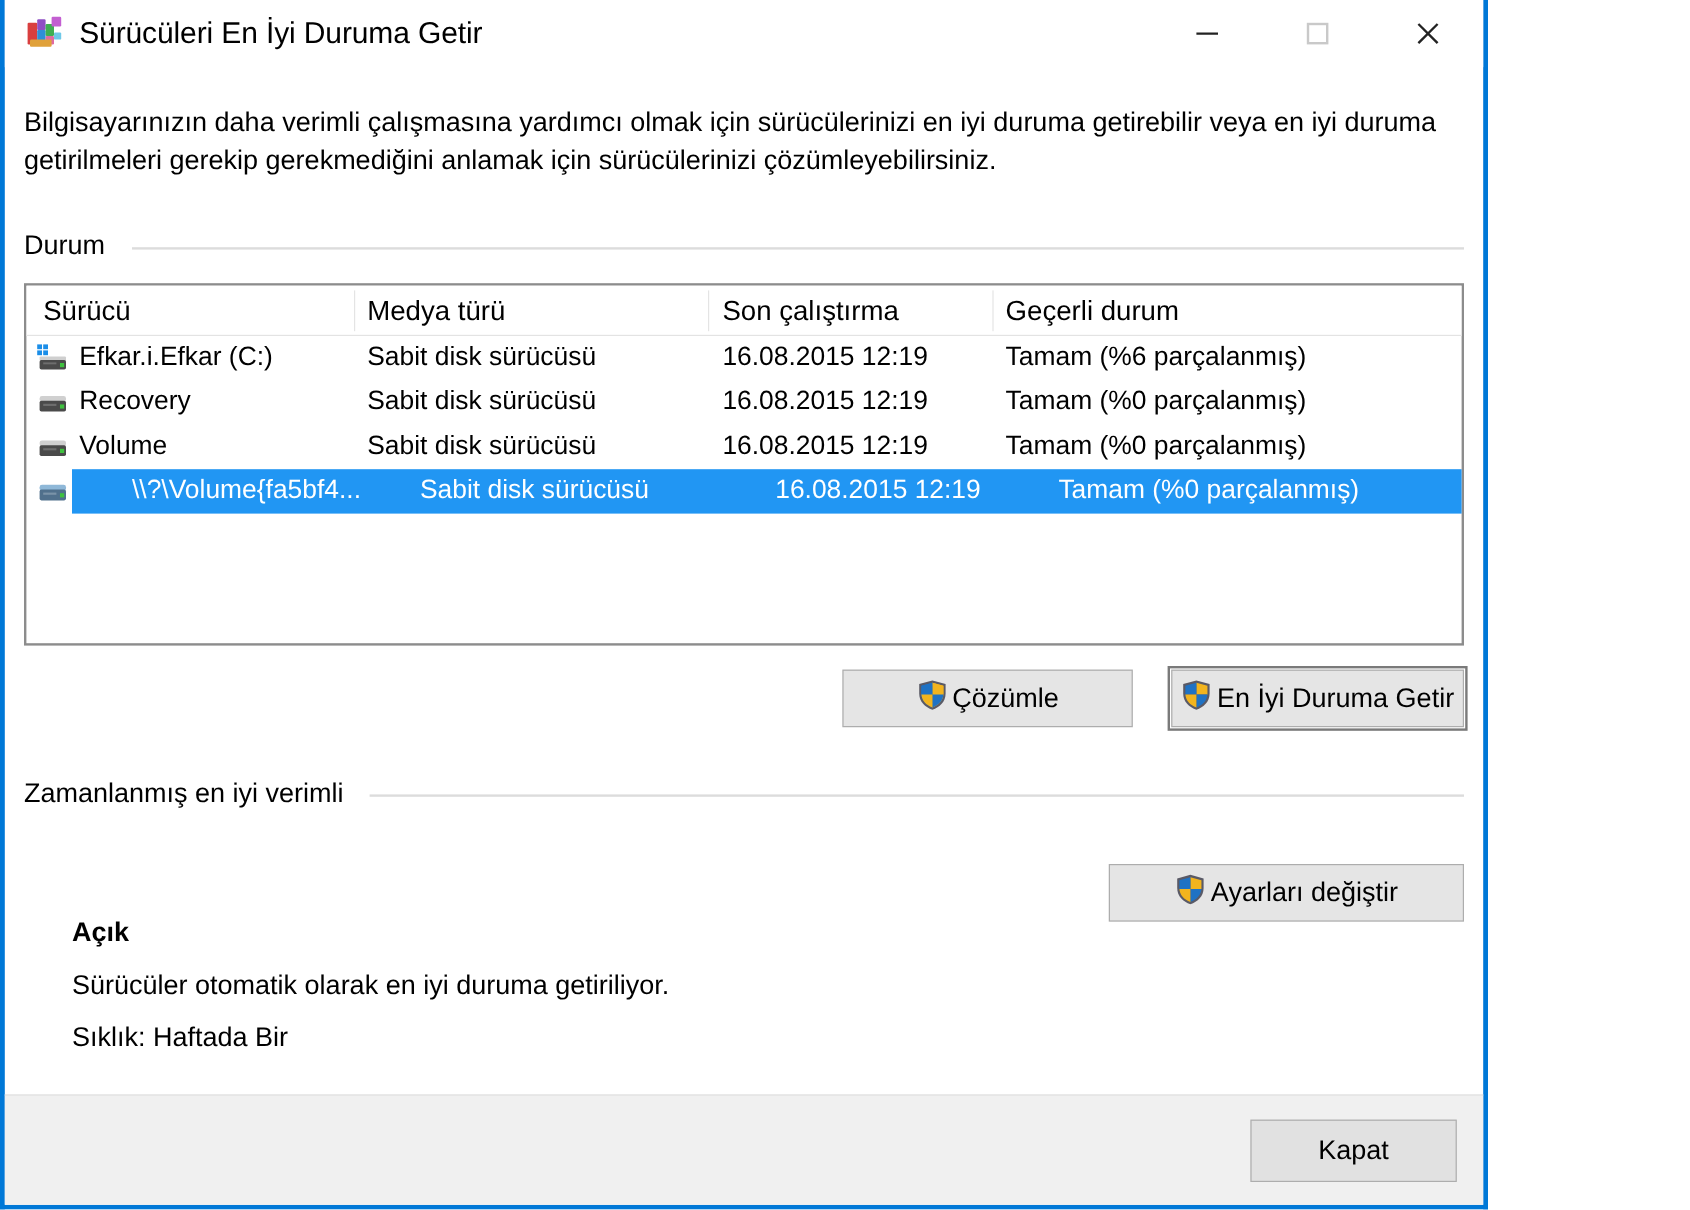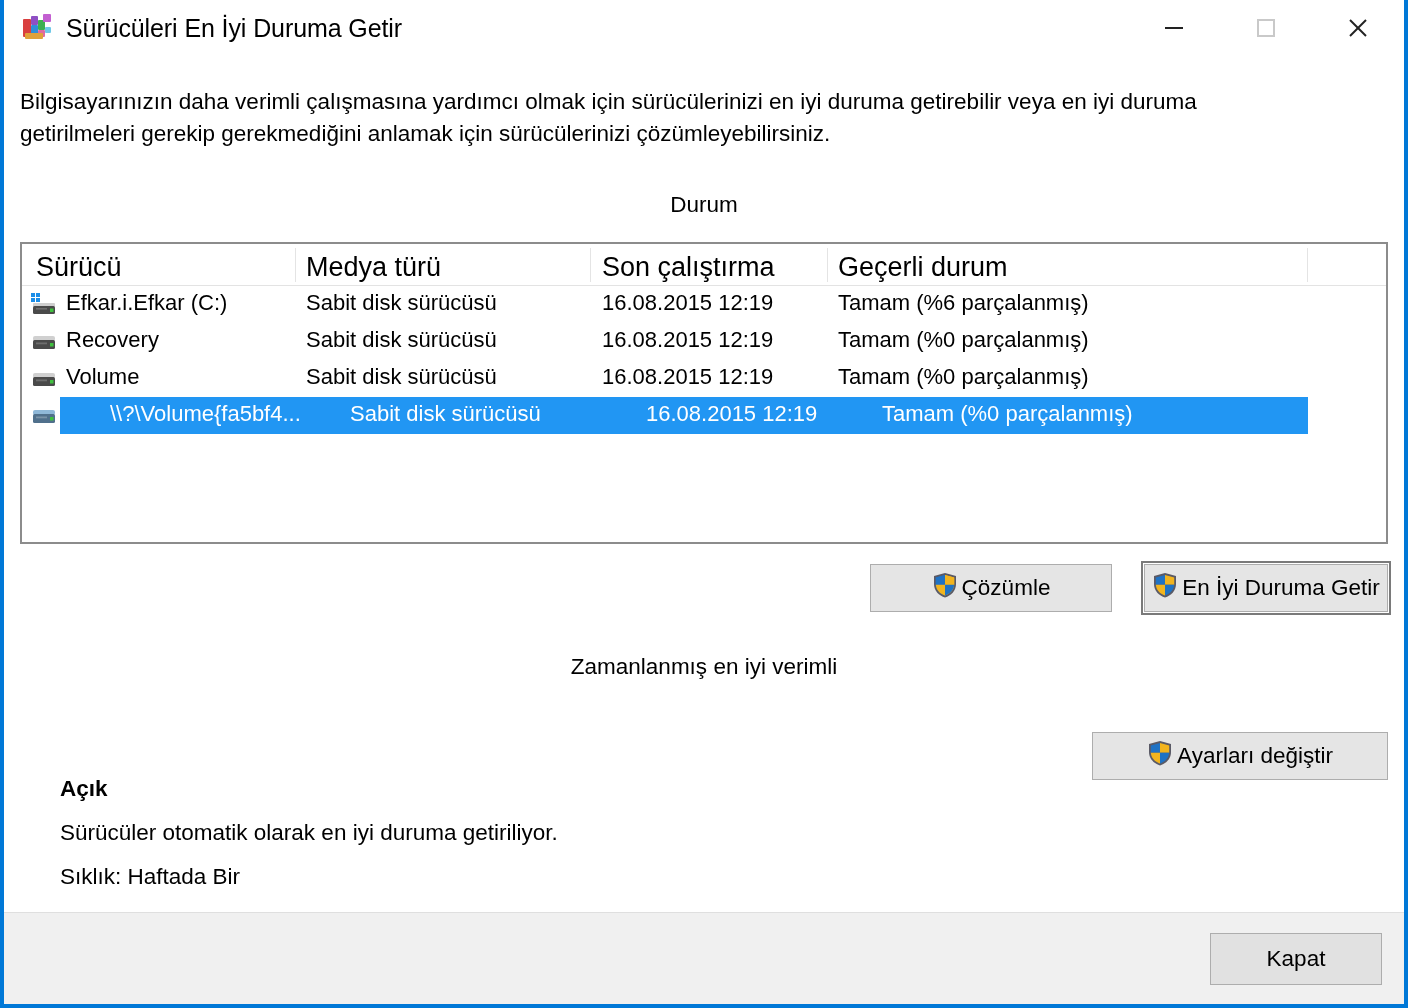--- a/index.html
+++ b/index.html
@@ -6,21 +6,21 @@
   html, body {
     margin: 0; padding: 0;
     width: 1408px; height: 1008px;
     background: #ffffff;
     font-family: "Liberation Sans", sans-serif;
     overflow: hidden;
   }
 
   .window {
     position: relative;
-    width: 1408px;
+    width: 1240px;
     height: 1008px;
     background: #ffffff;
     border-left: 4px solid #0078d7;
     border-right: 4px solid #0078d7;
     border-bottom: 4px solid #0078d7;
     border-top: 0;
   }
 
   
   .titlebar {
@@ -70,21 +70,20 @@
     line-height: 32px;
     color: #000000;
     max-width: 1290px;
   }
 
   
   .group {
     display: flex;
     align-items: center;
     margin-top: 42px;
-    flex-direction: column;
   }
   .group-label {
     font-size: 22.5px;
     color: #000000;
     white-space: nowrap;
   }
   .group-rule {
     flex: 1 1 auto;
     height: 2px;
     background: #dcdcdc;
@@ -103,21 +102,21 @@
   }
   .lv-header {
     position: relative;
     height: 42px;
     background: #ffffff;
     border-bottom: 1px solid #e3e3e3;
   }
   .lv-header .hcell {
     position: absolute;
     top: 8px;
-    font-size: 27px;
+    font-size: 23px;
     color: #000000;
     white-space: nowrap;
   }
   .lv-header .hdiv {
     position: absolute;
     top: 4px;
     width: 1px;
     height: 34px;
     background: #e4e4e4;
   }

